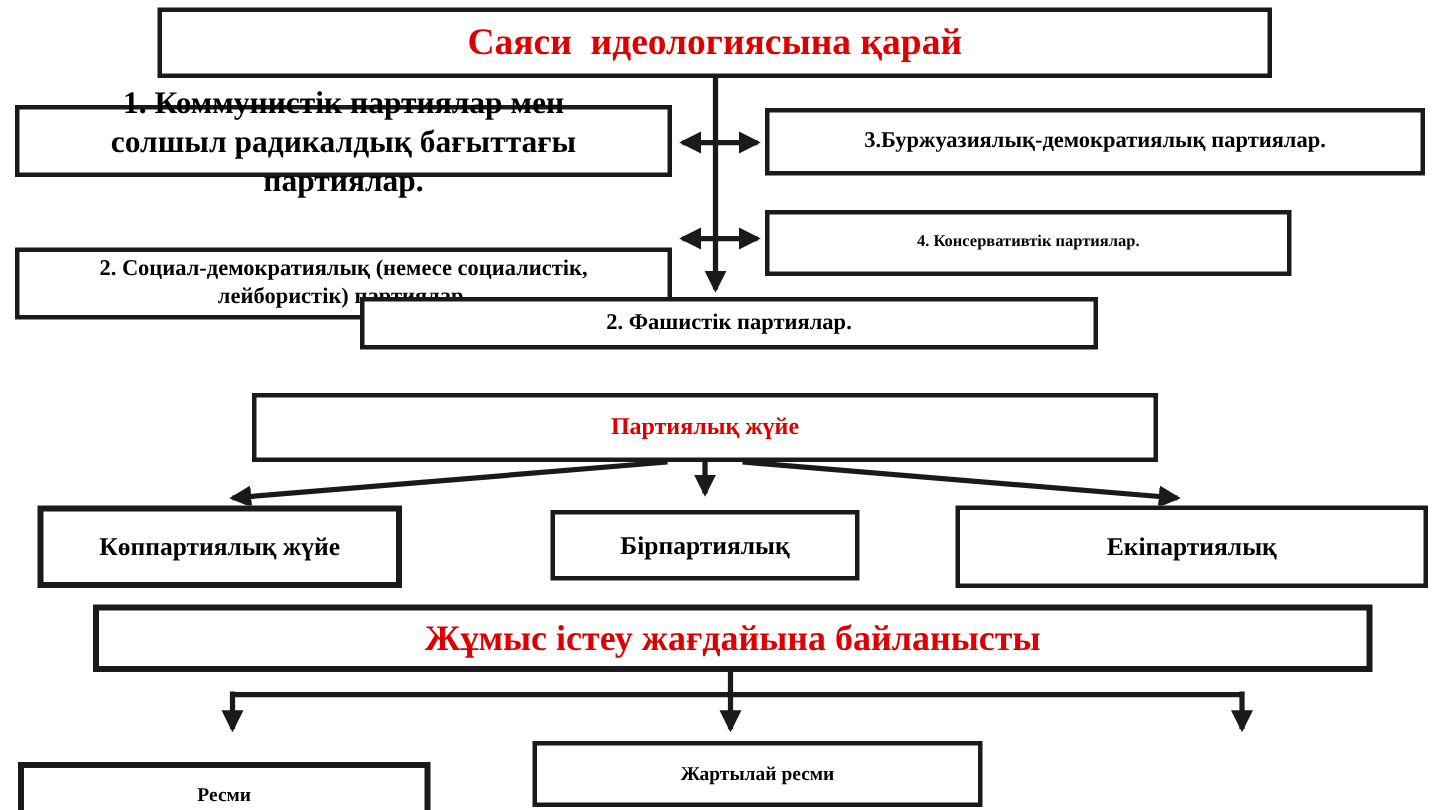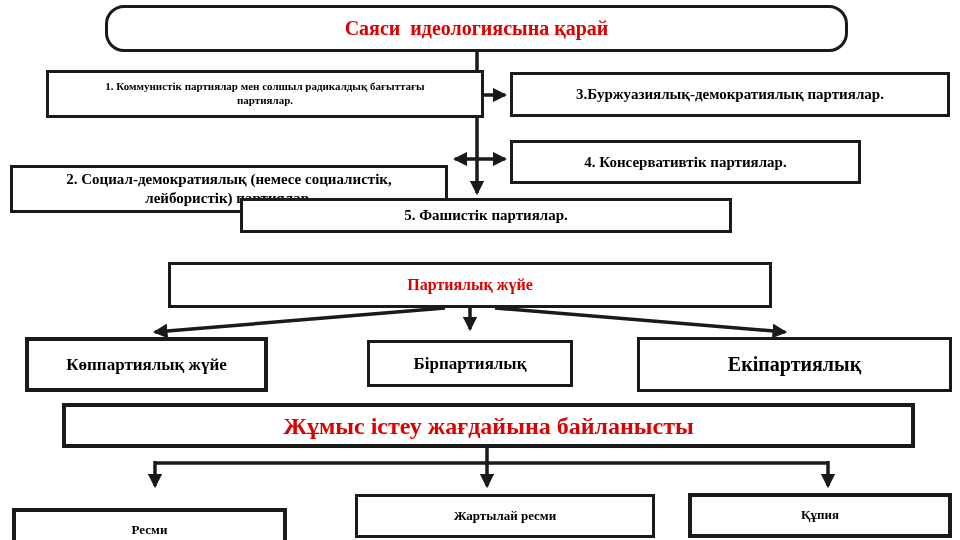--- a/index.html
+++ b/index.html
@@ -17,30 +17,30 @@
   svg.connectors{position:absolute;left:0;top:0;width:960px;height:540px;}
   svg.connectors line{stroke:var(--line);stroke-width:3.5;}
   .box{
     position:absolute;background:var(--bg);border:3px solid var(--line);
     box-sizing:border-box;display:flex;align-items:center;justify-content:center;
     text-align:center;color:var(--text-black);line-height:1.25;
   }
   .red{color:var(--accent-red);}
   .pre{white-space:pre-wrap;}
 
-  .top-box      {left:105px;top:5px;  width:743px;height:47px;font-size:20px;border-radius:19px;}
-  .box-1        {left:10px; top:70px; width:438px;height:48px;font-size:11px;padding:0 56px;margin-left:36px;}
+  .top-box      {left:105px;top:5px;  width:743px;height:47px;font-size:25px;}
+  .box-1        {left:10px; top:70px; width:438px;height:48px;font-size:21px;padding:0 56px;}
   .box-3        {left:510px;top:72px; width:440px;height:45px;font-size:15px;padding:16px 10px;}
   .box-2        {left:10px; top:137px;width:438px;height:48px;font-size:15px;padding:0 34px;margin-top:28px;}
-  .box-4        {left:510px;top:140px;width:351px;height:44px;font-size:15px;padding:0 22px;}
+  .box-4        {left:510px;top:140px;width:351px;height:44px;font-size:11px;padding:0 22px;}
   .box-5        {left:240px;top:198px;width:492px;height:35px;font-size:15px;}
   .ps-box       {left:168px;top:262px;width:604px;height:46px;font-size:16px;}
   .multi-box    {left:25px; top:337px;width:243px;height:55px;font-size:17px;border-width:4px;text-align:right;}
   .single-box   {left:367px;top:340px;width:206px;height:47px;font-size:17px;}
-  .two-box      {left:637px;top:337px;width:315px;height:55px;font-size:20px;}
+  .two-box      {left:637px;top:337px;width:315px;height:55px;font-size:17px;}
   .work-box     {left:62px; top:403px;width:853px;height:45px;font-size:24px;border-width:4px;}
   .official-box {left:12px; top:508px;width:275px;height:45px;font-size:13px;border-width:4px;}
   .semi-box     {left:355px;top:494px;width:300px;height:44px;font-size:13px;}
   .secret-box   {left:688px;top:493px;width:264px;height:45px;font-size:13px;border-width:4px;}
 </style>
 </head>
 <body>
 
 <div class="canvas">
 
@@ -69,25 +69,24 @@
     <line x1="487" y1="461" x2="487" y2="486" marker-end="url(#ah)"></line>
     <line x1="828" y1="461" x2="828" y2="486" marker-end="url(#ah)"></line>
   </svg>
 
   <div class="box top-box red pre">Саяси  идеологиясына қарай</div>
 
   <div class="box box-1">1. Коммунистік партиялар мен солшыл радикалдық бағыттағы партиялар.</div>
   <div class="box box-3">3.Буржуазиялық-демократиялық партиялар.</div>
   <div class="box box-2">2. Социал-демократиялық (немесе социалистік, лейбористік) партиялар.</div>
   <div class="box box-4">4. Консервативтік партиялар.</div>
-  <div class="box box-5">5. Фашистік партиялар.</div>
+  <div class="box box-5">2. Фашистік партиялар.</div>
 
   <div class="box ps-box red">Партиялық жүйе</div>
   <div class="box multi-box">Көппартиялық жүйе</div>
   <div class="box single-box">Бірпартиялық</div>
   <div class="box two-box">Екіпартиялық</div>
 
   <div class="box work-box red">Жұмыс істеу жағдайына байланысты</div>
   <div class="box official-box">Ресми</div>
   <div class="box semi-box">Жартылай ресми</div>
-  <div class="box secret-box">Құпия</div>
 
 </div>
 
 </body></html>

